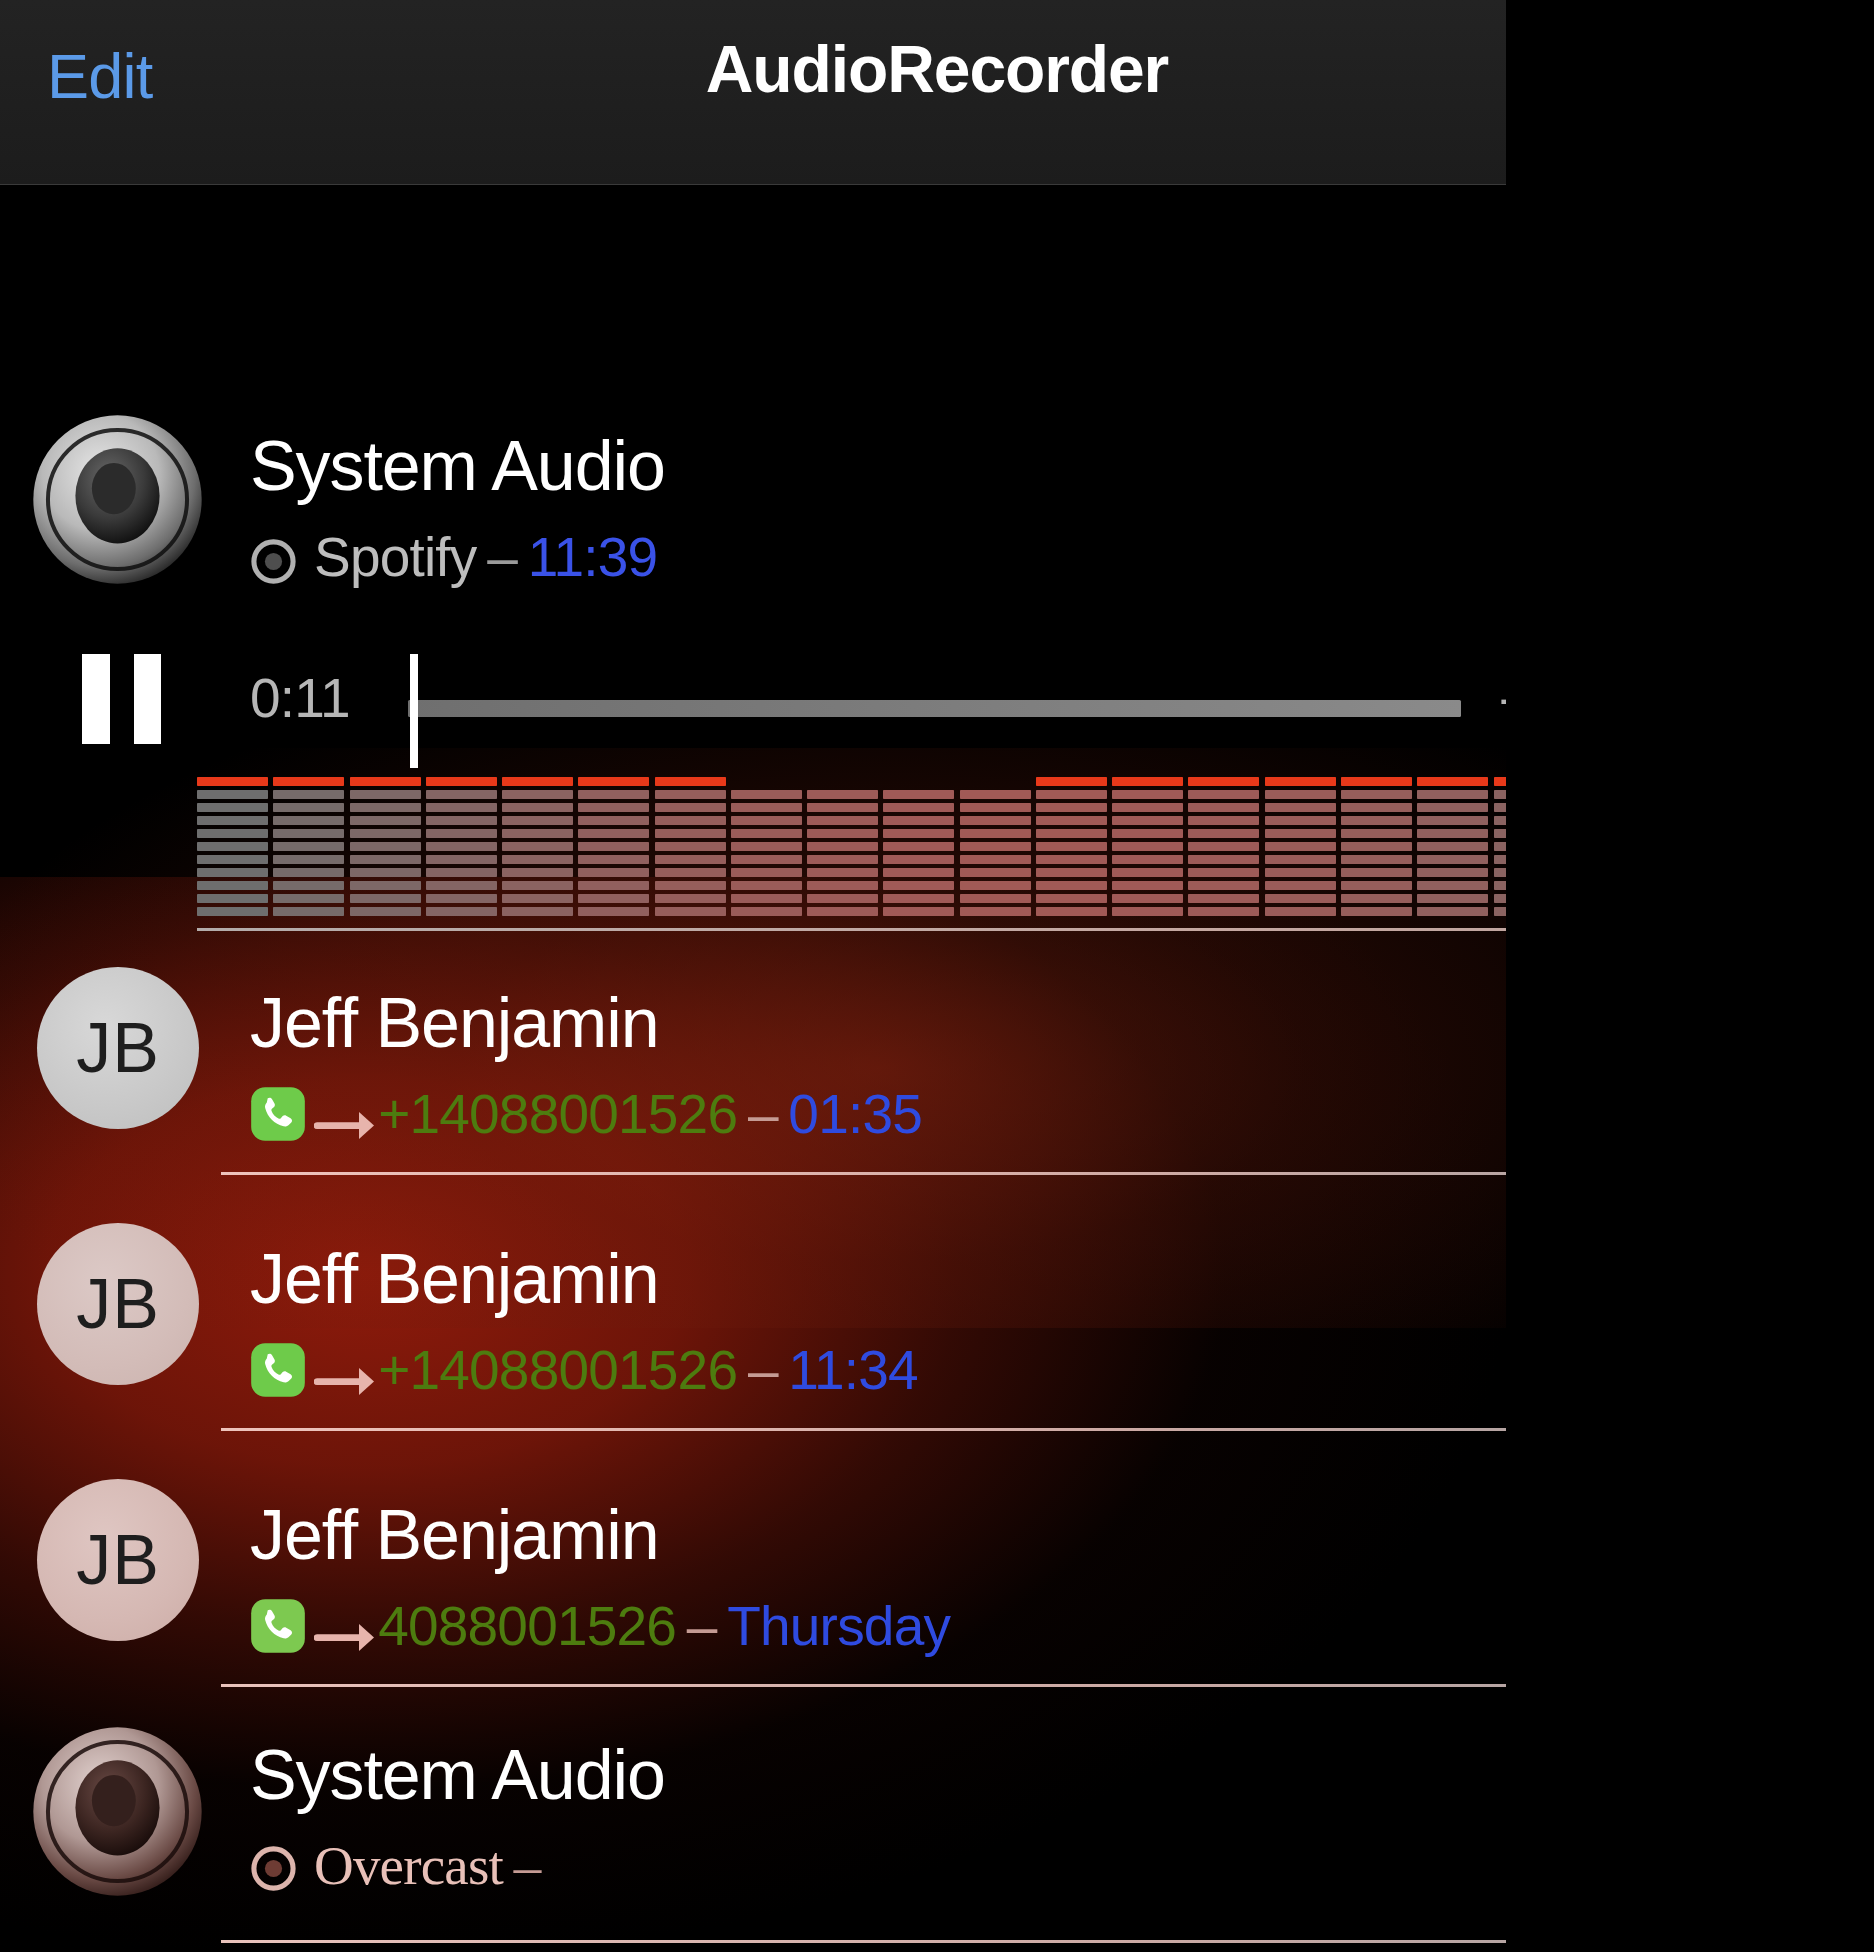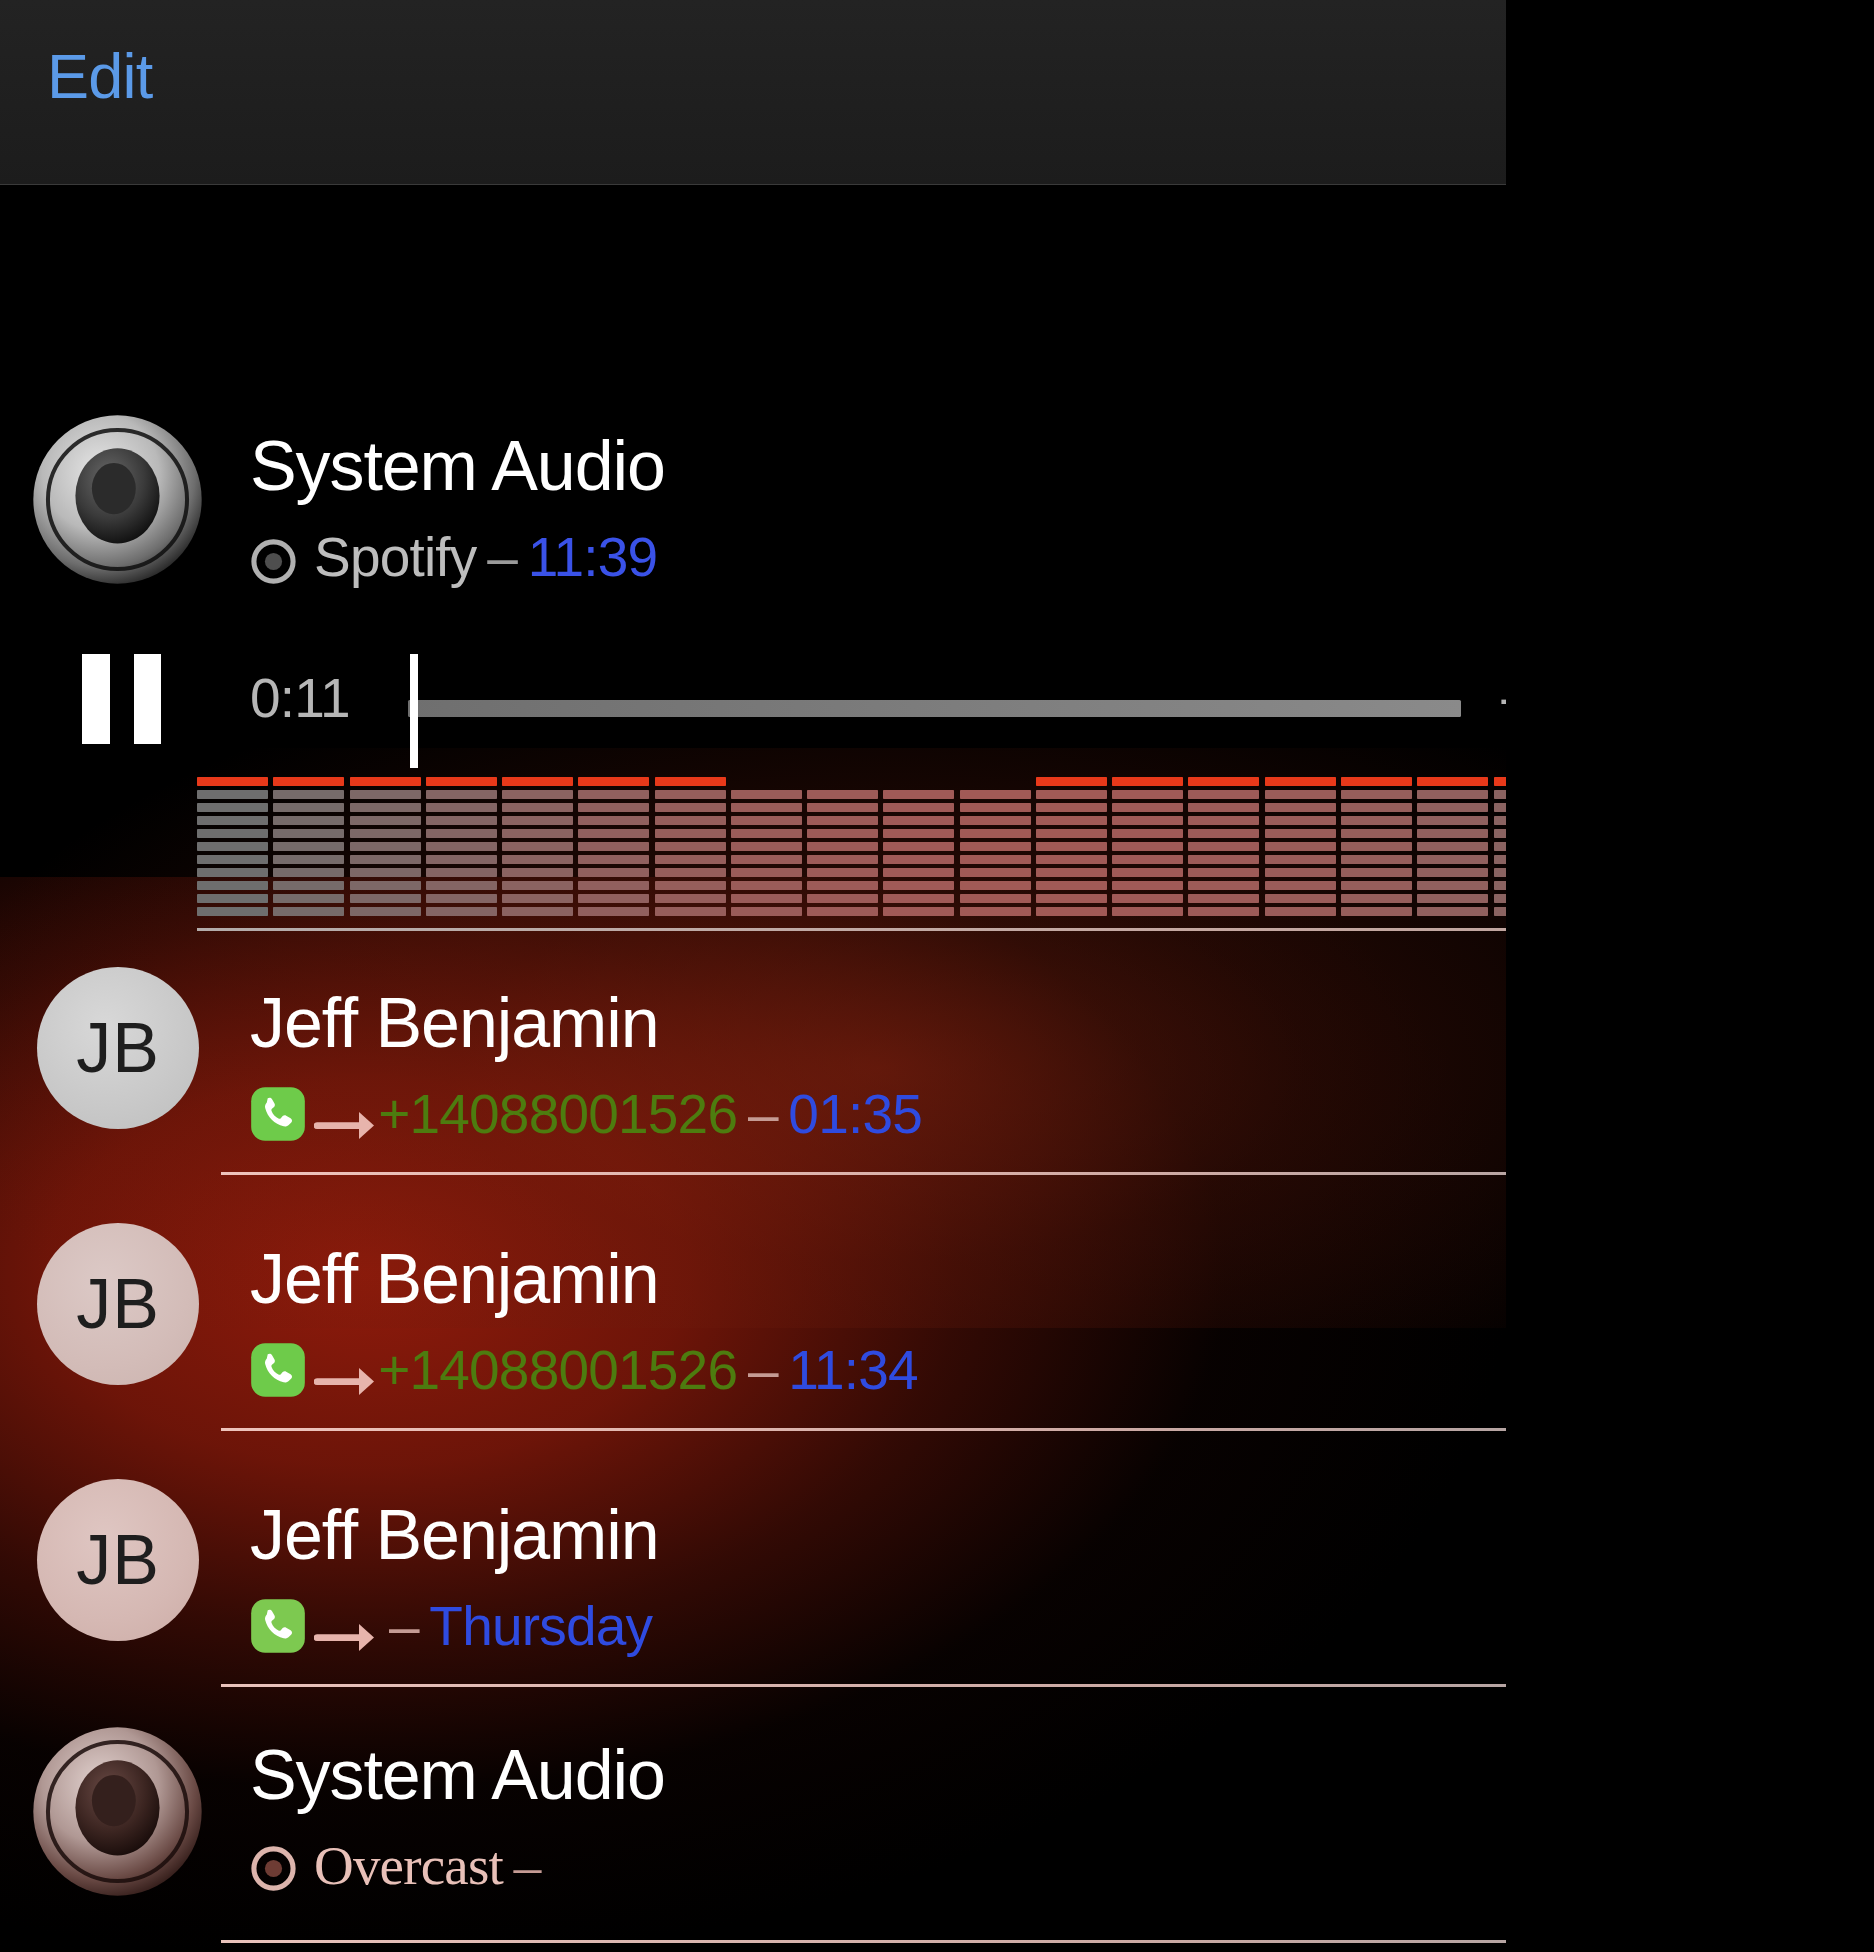--- a/index.html
+++ b/index.html
@@ -241,20 +241,21 @@
     background: linear-gradient(to right, rgba(200,200,200,0.85) 0%, rgba(225,195,188,0.85) 60%, rgba(235,205,198,0.8) 100%);
   }
 </style>
 </head>
 <body>
 
 <div id="app">
 
   <div class="navbar">
     <div class="nav-edit">Edit</div>
+    <div class="nav-title">AudioRecorder</div>
     <div class="nav-right">
       <span class="dropbox-icon">
         <svg viewBox="0 0 120 92">
           <g fill="#5e7fa8">
             <polygon points="30,2 0,22 30,42 60,22"></polygon>
             <polygon points="90,2 120,22 90,42 60,22"></polygon>
             <polygon points="30,82 0,62 30,42 60,62"></polygon>
             <polygon points="90,82 120,62 90,42 60,62"></polygon>
             <polygon points="60,68 30,88 60,92 90,88"></polygon>
           </g>
@@ -680,20 +681,21 @@
             <rect x="0.5" y="0.5" width="23" height="23" rx="6" fill="#7dc950"></rect>
             <path d="M7.6 5.3c.6-.5 1.4-.4 1.8.3l1.1 1.9c.3.5.2 1.1-.2 1.5l-.9.8c-.2.2-.3.5-.2.8.5 1.5 1.7 2.8 3.2 3.4.3.1.6 0 .8-.2l.8-.9c.4-.4 1-.5 1.5-.2l1.9 1.1c.7.4.8 1.3.3 1.8l-1 1c-.6.6-1.5.9-2.3.7-3.9-1-6.9-4-7.9-7.9-.2-.8.1-1.7.7-2.3z" fill="#ffffff"></path>
           </svg>
         </span>
         <span class="arrow-icon">
           <svg viewBox="0 0 40 26">
             <line x1="2" y1="13" x2="31" y2="13" stroke="#e7b4ac" stroke-width="4.5" stroke-linecap="round"></line>
             <polygon points="30,4 40,13 30,22" fill="#e7b4ac"></polygon>
           </svg>
         </span>
+        <span class="sub-num">4088001526</span>
         <span class="sub-dash-red">–</span>
         <span class="sub-time-b">Thursday</span>
       </div>
       <div class="sep" style="top:252px;"></div>
     </div>
 
     <div class="row" style="height:256px;">
       <div class="speaker" style="top:32px;">
         <svg viewBox="0 0 100 100">
           <defs>

